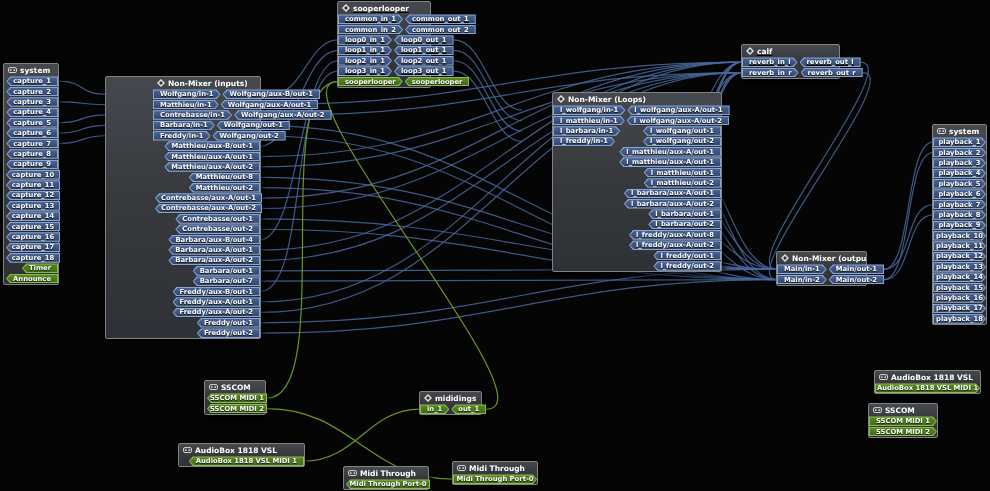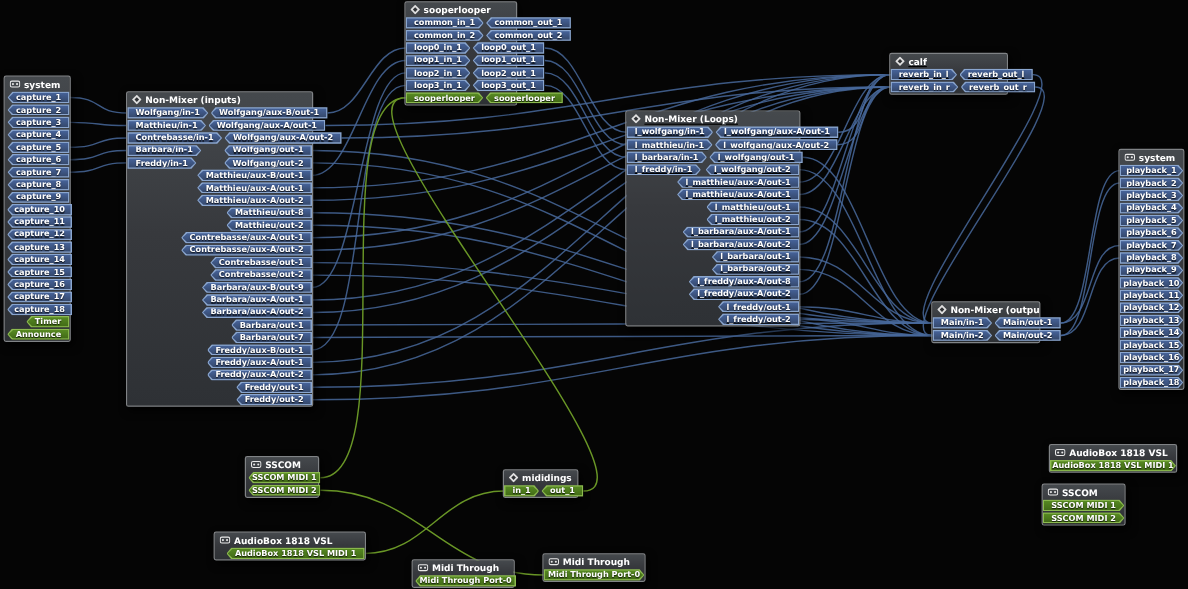--- a/index.html
+++ b/index.html
@@ -274,21 +274,21 @@
         </div>
         <div class="port-row">
           <span class="spacer"></span>
           <div class="port out midi">
             <div class="port-inner">
               <span>Announce</span>
             </div>
           </div>
         </div>
       </div>
-      <div class="node" style="left: 105px; top: 76px; width: 156px;">
+      <div class="node" style="left: 105px; top: 76px; width: 156px; padding-left: 47px;">
         <div class="node-title">
           <span class="icon">
             <svg viewBox="0 0 10 10" width="8" height="8">
               <path d="M5 0 L10 5 L5 10 L0 5 Z" fill="#e0e0e0"></path>
               <path d="M5 2.6 L7.4 5 L5 7.4 L2.6 5 Z" fill="#2f3134"></path>
             </svg>
           </span>
           <span>Non-Mixer (inputs)</span>
         </div>
         <div class="port-row">
@@ -425,21 +425,21 @@
           <div class="port out audio">
             <div class="port-inner">
               <span>Contrebasse/out-2</span>
             </div>
           </div>
         </div>
         <div class="port-row">
           <span class="spacer"></span>
           <div class="port out audio">
             <div class="port-inner">
-              <span>Barbara/aux-B/out-9</span>
+              <span>Barbara/aux-B/out-4</span>
             </div>
           </div>
         </div>
         <div class="port-row">
           <span class="spacer"></span>
           <div class="port out audio">
             <div class="port-inner">
               <span>Barbara/aux-A/out-1</span>
             </div>
           </div>
@@ -502,21 +502,21 @@
         </div>
         <div class="port-row">
           <span class="spacer"></span>
           <div class="port out audio">
             <div class="port-inner">
               <span>Freddy/out-2</span>
             </div>
           </div>
         </div>
       </div>
-      <div class="node" style="left: 337px; top: 1px; width: 94px;">
+      <div class="node" style="left: 337px; top: 1px; width: 94px; text-decoration: underline;">
         <div class="node-title">
           <span class="icon">
             <svg viewBox="0 0 10 10" width="8" height="8">
               <path d="M5 0 L10 5 L5 10 L0 5 Z" fill="#e0e0e0"></path>
               <path d="M5 2.6 L7.4 5 L5 7.4 L2.6 5 Z" fill="#2f3134"></path>
             </svg>
           </span>
           <span>sooperlooper</span>
         </div>
         <div class="port-row">
@@ -604,21 +604,21 @@
             </div>
           </div>
           <span class="spacer"></span>
           <div class="port out midi">
             <div class="port-inner">
               <span>sooperlooper</span>
             </div>
           </div>
         </div>
       </div>
-      <div class="node" style="left: 521px; top: 92px; width: 146px; text-decoration: underline;">
+      <div class="node" style="left: 552px; top: 92px; width: 170px;">
         <div class="node-title">
           <span class="icon">
             <svg viewBox="0 0 10 10" width="8" height="8">
               <path d="M5 0 L10 5 L5 10 L0 5 Z" fill="#e0e0e0"></path>
               <path d="M5 2.6 L7.4 5 L5 7.4 L2.6 5 Z" fill="#2f3134"></path>
             </svg>
           </span>
           <span>Non-Mixer (Loops)</span>
         </div>
         <div class="port-row">

